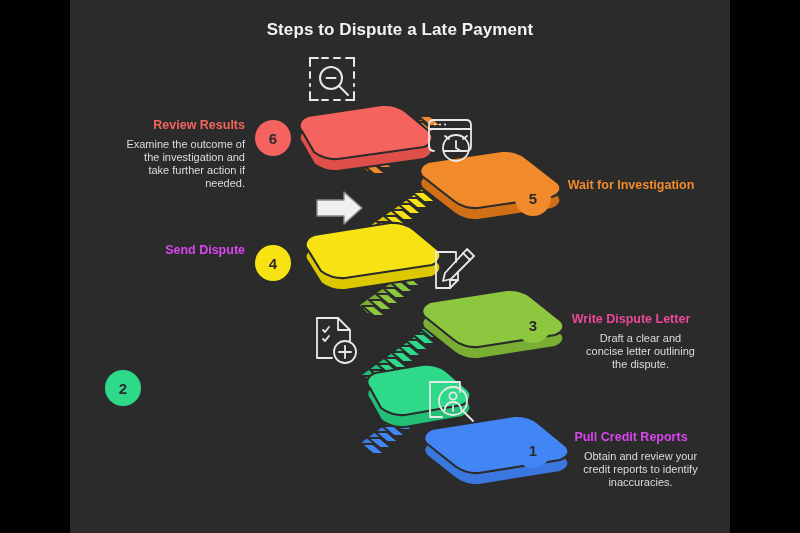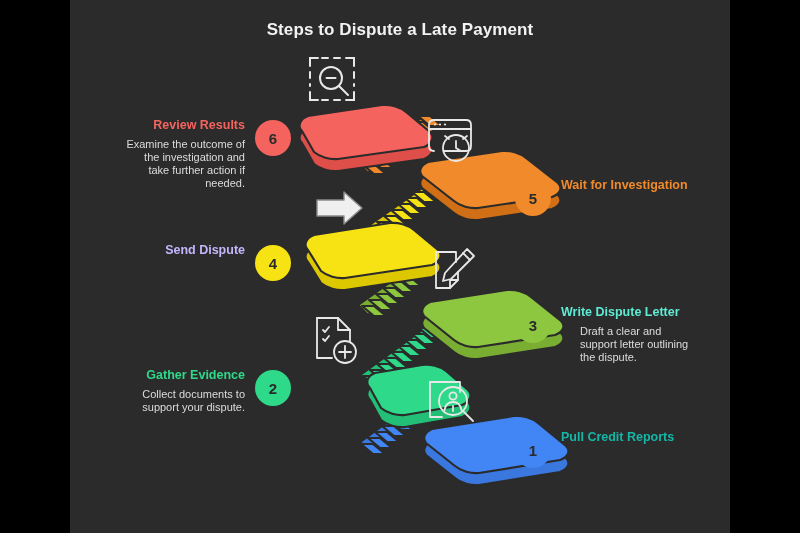--- a/index.html
+++ b/index.html
@@ -54,21 +54,21 @@
     flex: 0 0 auto;
     width: 36px; height: 36px;
     border-radius: 50%;
     display: flex; align-items: center; justify-content: center;
     font-size: 15px; font-weight: bold;
     color: #2b2b2b;
     margin-top: 2px;
   }
   .txt { width: 140px; }
   .step.left .txt { text-align: right; }
-  .step.right .txt { text-align: left; }
+  .step.right .txt { text-align: center; }
 
   .head {
     font-size: 12.5px;
     font-weight: bold;
     line-height: 14px;
     margin-bottom: 6px;
   }
   .desc {
     font-size: 11px;
     line-height: 13px;
@@ -267,42 +267,39 @@
 
     <div class="step right" style="left:445px; top:178px;">
       <div class="badge" style="background:#f08a2b;">5</div>
       <div class="txt">
         <div class="head" style="color:#f08a2b;">Wait for Investigation</div>
       </div>
     </div>
 
     <div class="step left" style="left:35px; top:243px;">
       <div class="txt">
-        <div class="head" style="color:#c4b5fd;">Send Dispute</div>
+        <div class="head" style="color:#d946ef;">Send Dispute</div>
       </div>
       <div class="badge" style="background:#f7e214;">4</div>
     </div>
 
     <div class="step right" style="left:445px; top:305px;">
       <div class="badge" style="background:#8dc63f;">3</div>
       <div class="txt">
-        <div class="head" style="color:#5eead4;">Write Dispute Letter</div>
-        <div class="desc">Draft a clear and support letter outlining the dispute.</div>
+        <div class="head" style="color:#ec4899;margin-top:7px;">Write Dispute Letter</div>
+        <div class="desc">Draft a clear and concise letter outlining the dispute.</div>
       </div>
     </div>
 
     <div class="step left" style="left:35px; top:368px;">
-      <div class="txt">
-        <div class="head" style="color:#2ed98a;">Gather Evidence</div>
-        <div class="desc">Collect documents to support your dispute.</div>
-      </div>
       <div class="badge" style="background:#2ed98a;">2</div>
     </div>
 
     <div class="step right" style="left:445px; top:430px;">
       <div class="badge" style="background:#4285f4;">1</div>
       <div class="txt">
-        <div class="head" style="color:#14b8a6;">Pull Credit Reports</div>
+        <div class="head" style="color:#d946ef;">Pull Credit Reports</div>
+        <div class="desc">Obtain and review your credit reports to identify inaccuracies.</div>
       </div>
     </div>
 
   </div>
 </div>
 
 </body></html>

